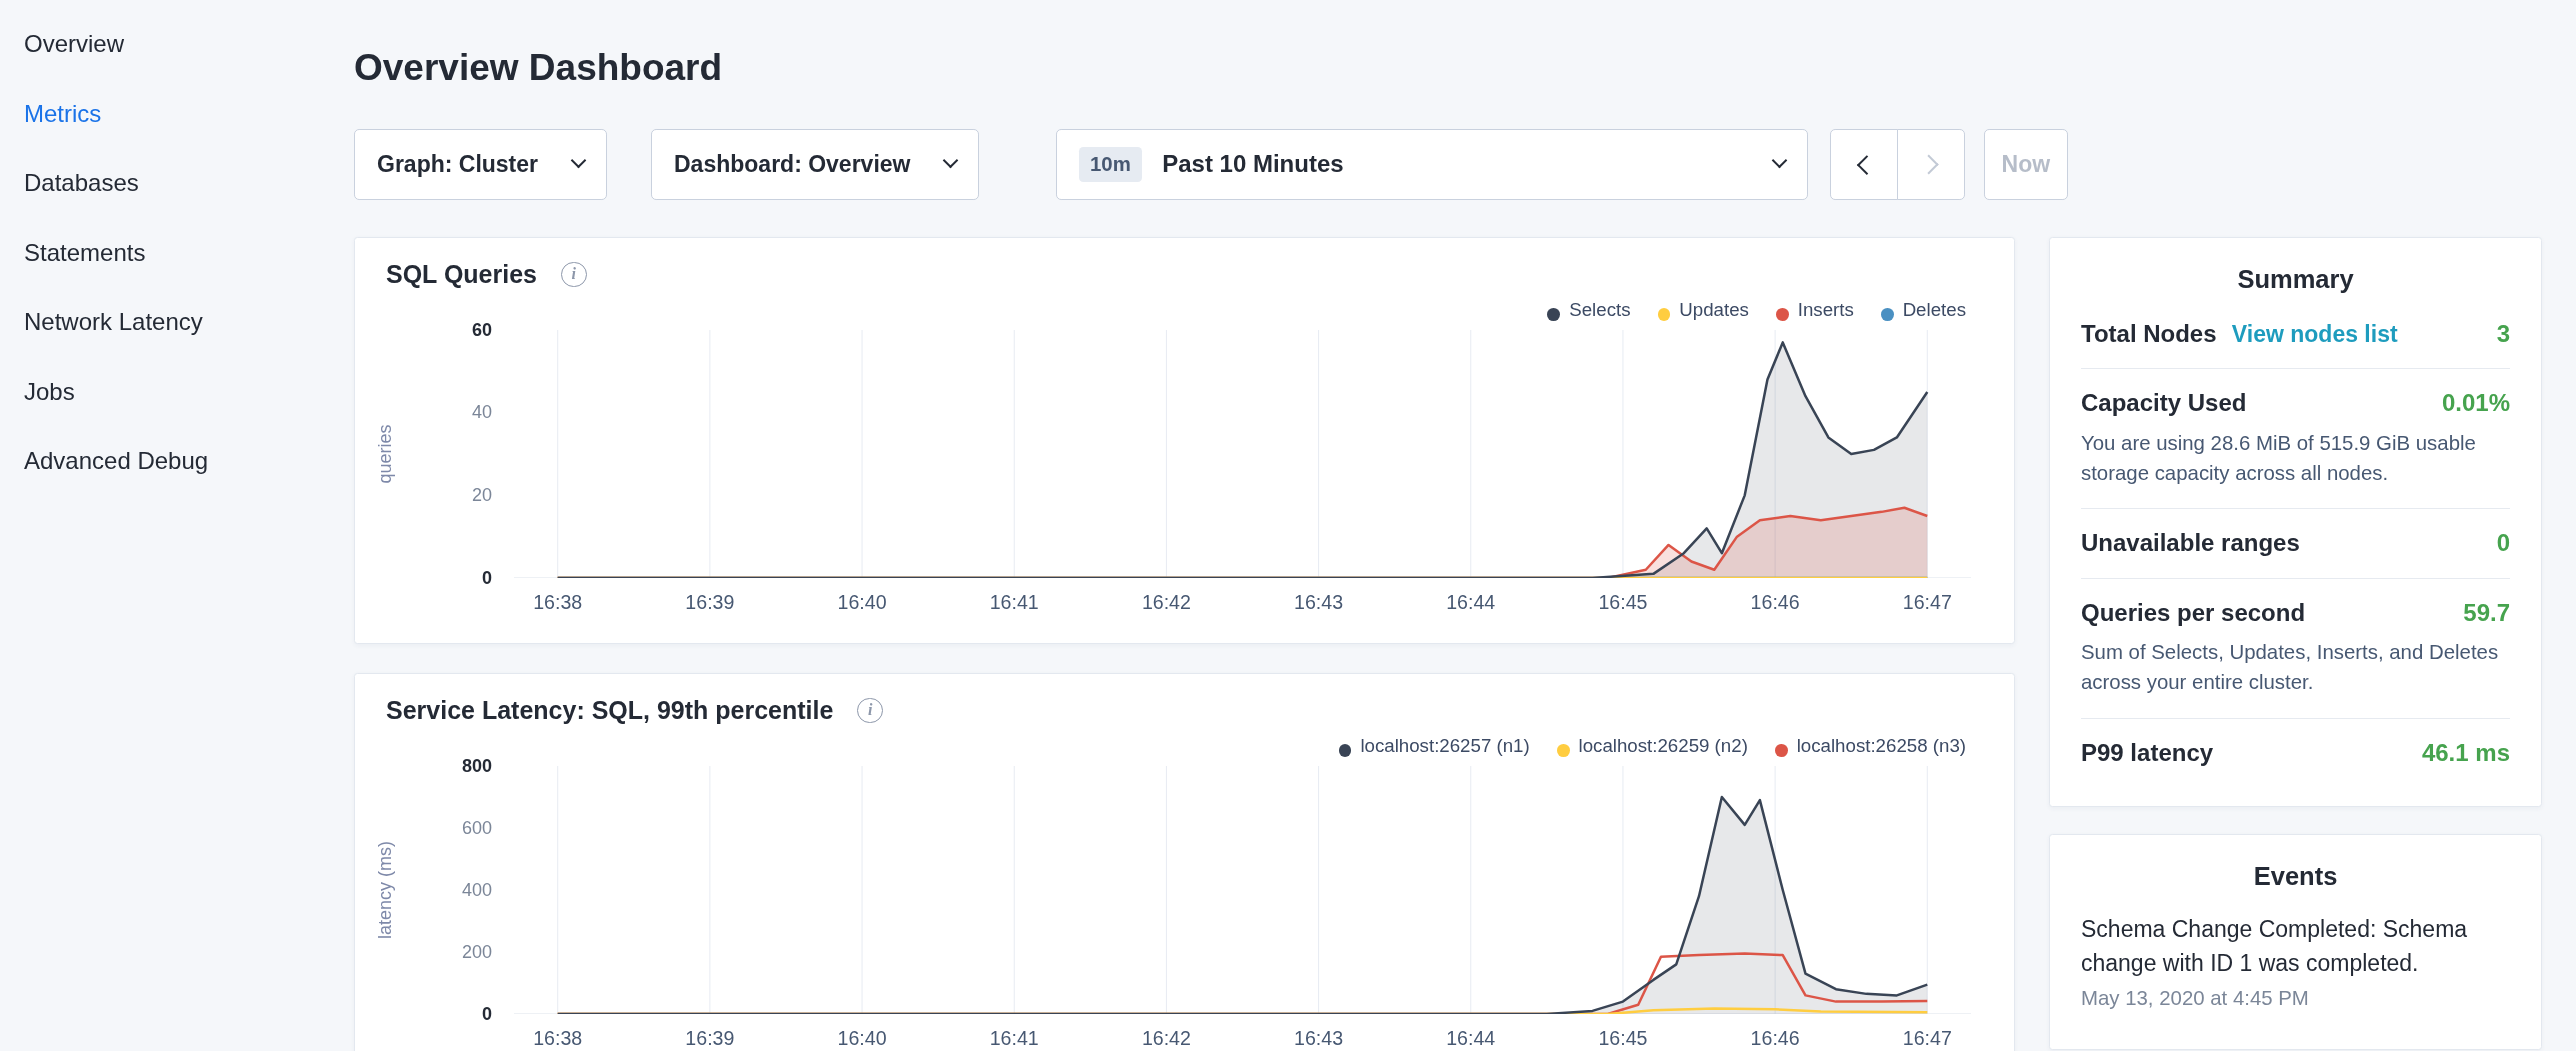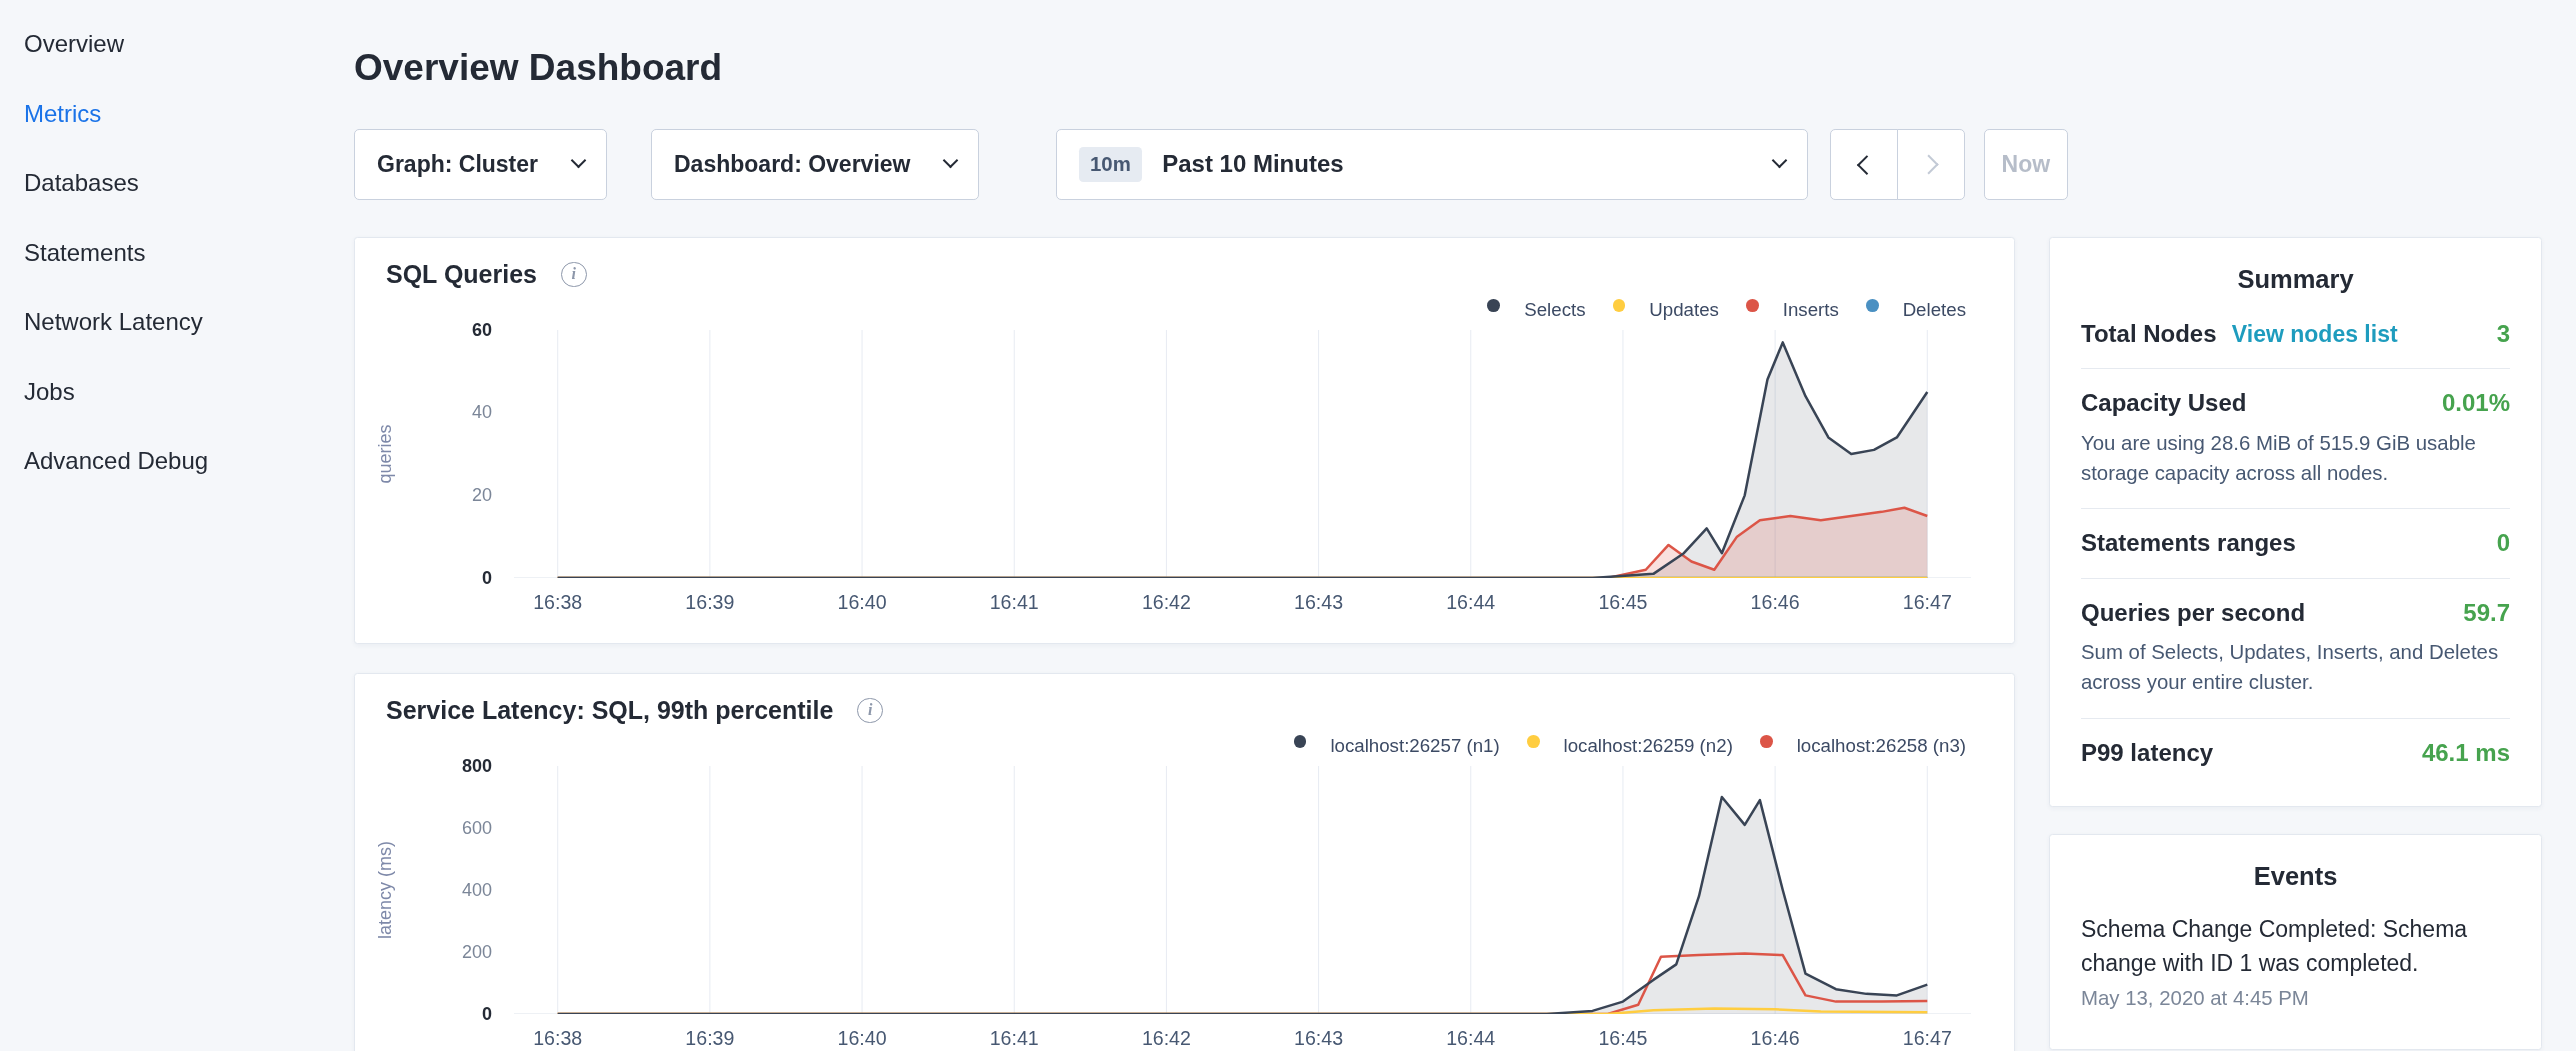--- a/index.html
+++ b/index.html
@@ -64,21 +64,21 @@
   
   .chart-card { height:407px; padding:22px 31px 25.5px; }
   .chart-title-row { display:flex; justify-content:flex-start; align-items:center; gap:24px; }
   .chart-title { font-size:25px; font-weight:700; }
   .info-icon {
     width:25.5px; height:25.5px; border:1.7px solid #8d97aa; border-radius:50%;
     color:#8d97aa; font-size:16px; font-weight:700; font-family:"Liberation Serif", serif; font-style:italic;
     display:flex; align-items:center; justify-content:center; cursor:pointer;
   }
   .legend { display:flex; justify-content:flex-end; gap:27px; margin:10.2px 17px 8.5px 0; font-size:18.7px; color:#3c4a64; }
-  .legend-item { display:flex; align-items:flex-start; gap:24px; cursor:pointer; }
+  .legend-item { display:flex; align-items:flex-end; gap:9px; cursor:pointer; }
   .dot { width:12.8px; height:12.8px; border-radius:50%; flex-shrink:0; }
 
   .plot-region { position:relative; height:248px; margin:5.1px 12px 0 128px; }
   .plot-region svg { position:absolute; inset:0; width:100%; height:100%; }
   .ytick {
     position:absolute; right:calc(100% + 22px); transform:translateY(50%);
     font-size:18px; color:#7b8698;
   }
   .ytick.strong { color:#242a35; font-weight:700; }
   .xtick {
@@ -287,21 +287,21 @@
           <div class="sum-section">
             <div class="sum-row">
               <span class="sum-label">Capacity Used</span>
               <span class="sum-value">0.01%</span>
             </div>
             <p class="sum-desc">You are using 28.6 MiB of 515.9 GiB usable storage capacity across all nodes.</p>
           </div>
 
           <div class="sum-section">
             <div class="sum-row">
-              <span class="sum-label">Statements ranges</span>
+              <span class="sum-label">Unavailable ranges</span>
               <span class="sum-value">0</span>
             </div>
           </div>
 
           <div class="sum-section">
             <div class="sum-row">
               <span class="sum-label">Queries per second</span>
               <span class="sum-value">59.7</span>
             </div>
             <p class="sum-desc">Sum of Selects, Updates, Inserts, and Deletes across your entire cluster.</p>

